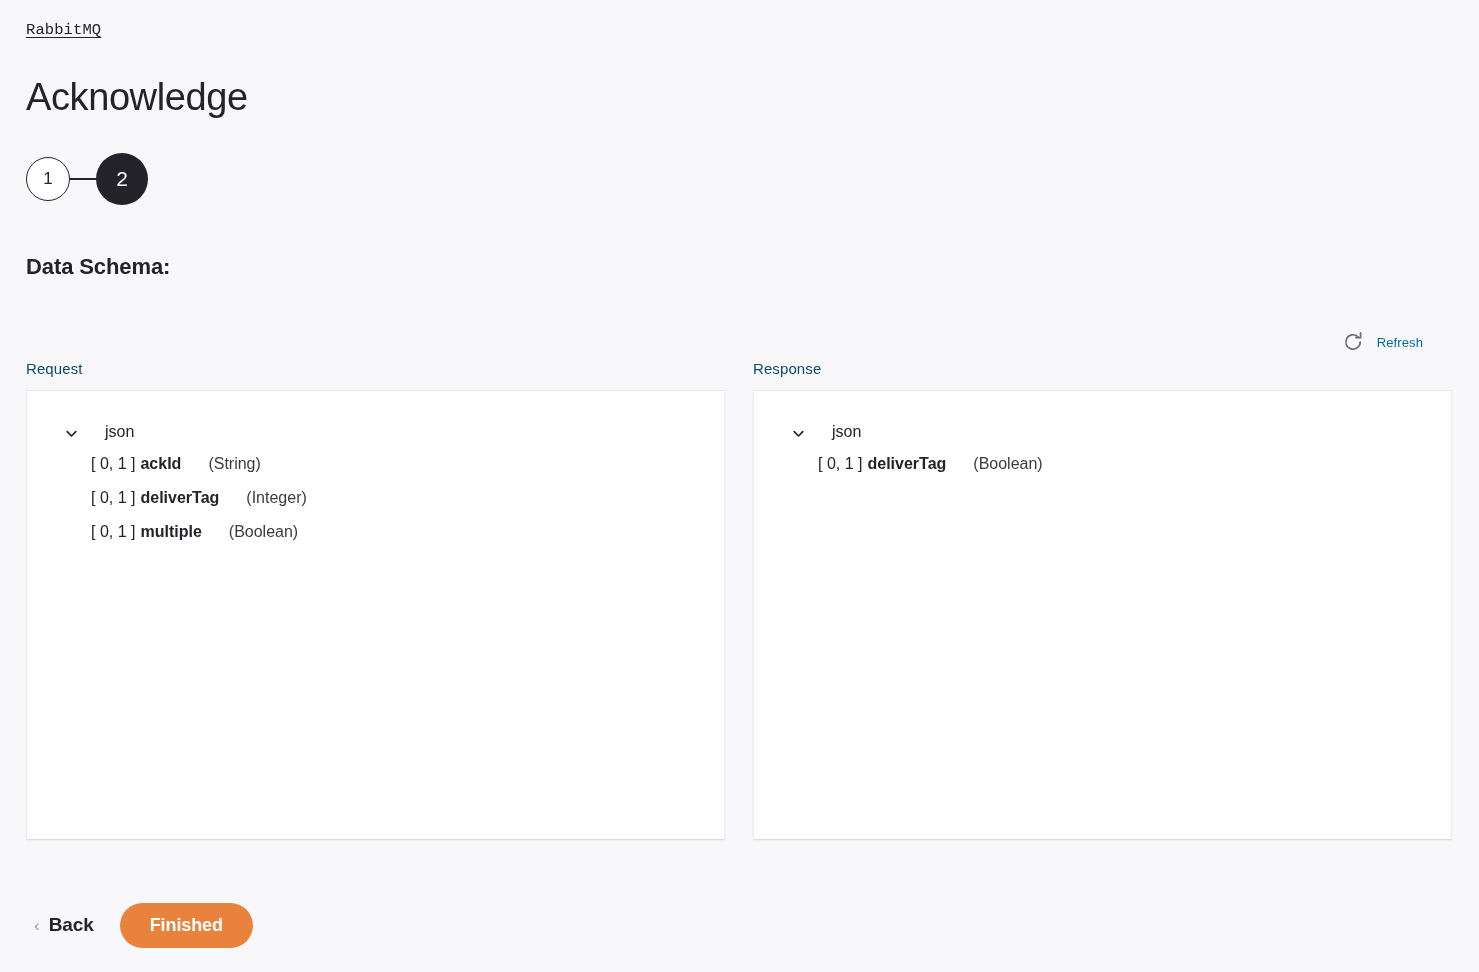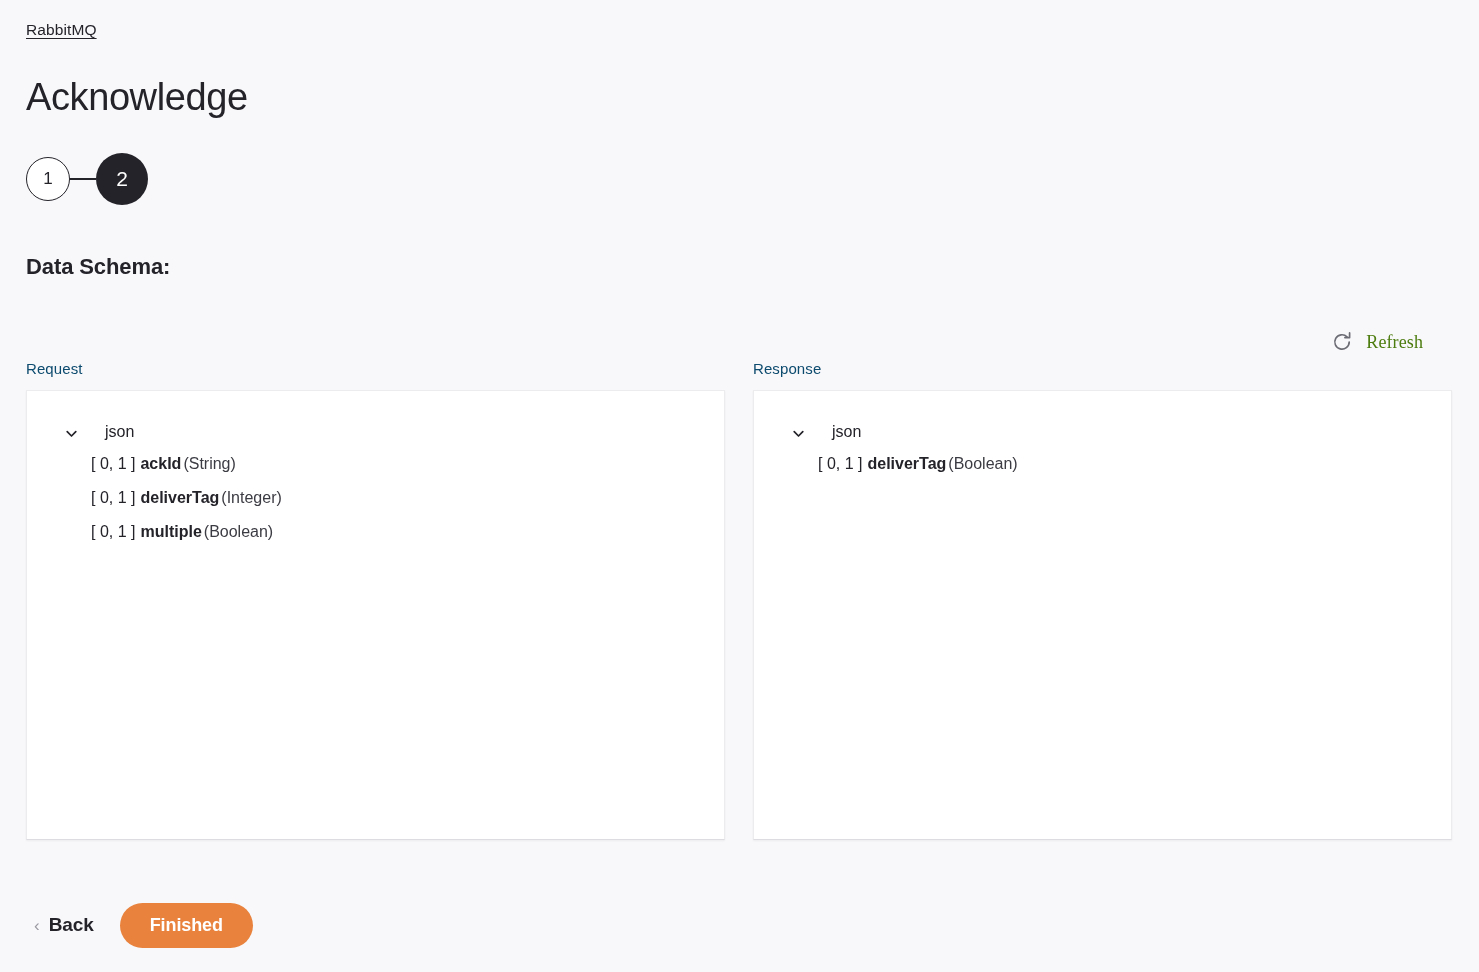--- a/index.html
+++ b/index.html
@@ -18,20 +18,21 @@
   .breadcrumb {
     position: absolute;
     left: 26px;
     top: 21px;
     font-size: 15.5px;
     color: #24232a;
     text-decoration: underline;
     text-underline-offset: 3px;
     cursor: pointer;
     letter-spacing: 0.1px;
+    font-family: Liberation Mono, monospace;
   }
 
   
   .page-title {
     position: absolute;
     left: 26px;
     top: 78px;
     font-size: 38px;
     font-weight: 400;
     letter-spacing: -0.4px;
@@ -102,24 +103,23 @@
     align-items: center;
     gap: 13px;
     cursor: pointer;
     background: transparent;
     border: none;
     padding: 0;
     font-family: inherit;
   }
   .refresh-icon { width: 22px; height: 22px; display: block; flex: none; }
   .refresh-label {
-    font-size: 18px;
-    color: #4d7c0f;
+    font-size: 13px;
+    color: #0369a1;
     letter-spacing: 0.1px;
-    font-family: Liberation Serif, serif;
   }
 
   
   .schema-row {
     position: absolute;
     left: 26px;
     top: 360px;
     width: 1426px;
     display: flex;
     gap: 28px;
@@ -156,21 +156,21 @@
     padding-left: 64px;
     height: 34px;
     display: flex;
     align-items: center;
     font-size: 16px;
     color: #24232a;
     white-space: nowrap;
   }
   .tree-item .occurs { color: #24232a; }
   .tree-item .fname { font-weight: 700; margin: 0 2px 0 5px; }
-  .tree-item .ftype { color: #3b3b43; }
+  .tree-item .ftype { color: #3b3b43; margin-left: 25px; }
 
   
   .footer {
     position: absolute;
     left: 26px;
     top: 902px;
     display: flex;
     align-items: center;
     gap: 0;
     height: 46px;

